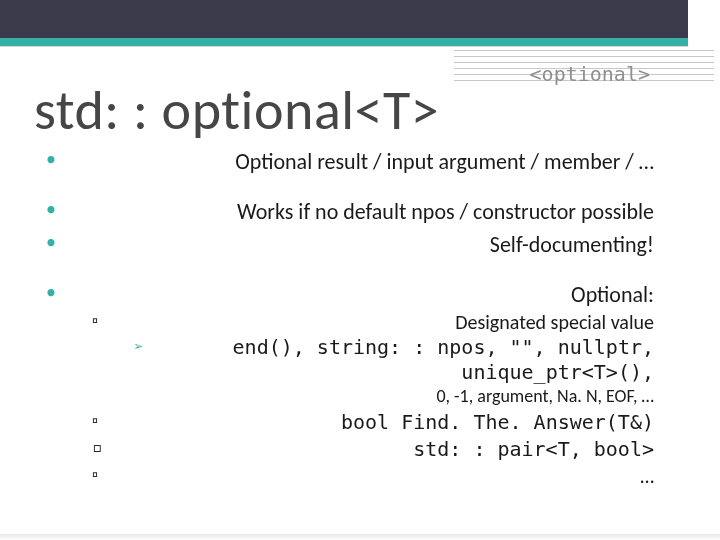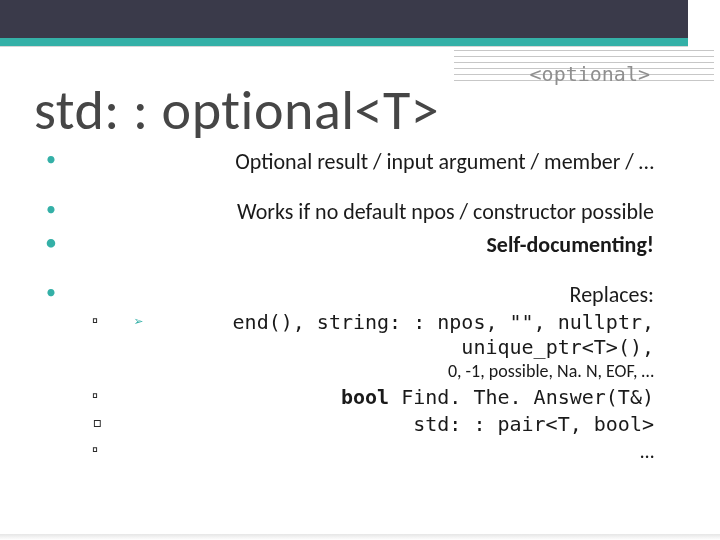--- a/index.html
+++ b/index.html
@@ -129,21 +129,21 @@
     font-size: 16px;
   }
   .mono {
     font-family: "Consolas", "Menlo", monospace;
   }
   .small {
     font-size: 18px;
     padding-left: 50px;
   }
   .bold {
-    font-weight: 700;
+    font-weight: 400;
   }
   .shadow {
     position: absolute;
     left: 0;
     bottom: 0;
     width: 720px;
     height: 6px;
     background: linear-gradient(#e6e6e6, #ffffff);
   }
 </style>
@@ -167,28 +167,29 @@
   <div class="top-tag">&lt;optional&gt;</div>
 
   <div class="title">std: : optional&lt;T&gt;</div>
 
   <div class="body">
     <ul class="top">
       <li class="spaced">Optional result / input argument / member / …</li>
       <li>Works if no default npos / constructor possible</li>
       <li class="spaced bold">Self-documenting!</li>
       <li>
-        <span>Replaces:</span>
+        <span>Optional:</span>
         <div class="sub">
 
           <div class="sub-item">
+            <span>Designated special value</span>
             <div class="sub-sub">
               <div class="sub-sub-item mono">end(), string: : npos, "", nullptr, unique_ptr&lt;T&gt;(),</div>
             </div>
-            <div class="small">0, -1, possible, Na. N, EOF, …</div>
+            <div class="small">0, -1, argument, Na. N, EOF, …</div>
           </div>
 
           <div class="sub-item">
             <span class="mono bold">bool</span><span class="mono"> Find. The. Answer(T&amp;)</span>
           </div>
 
           <div class="sub-item mono">std: : pair&lt;T, bool&gt;</div>
 
           <div class="sub-item">…</div>
 

